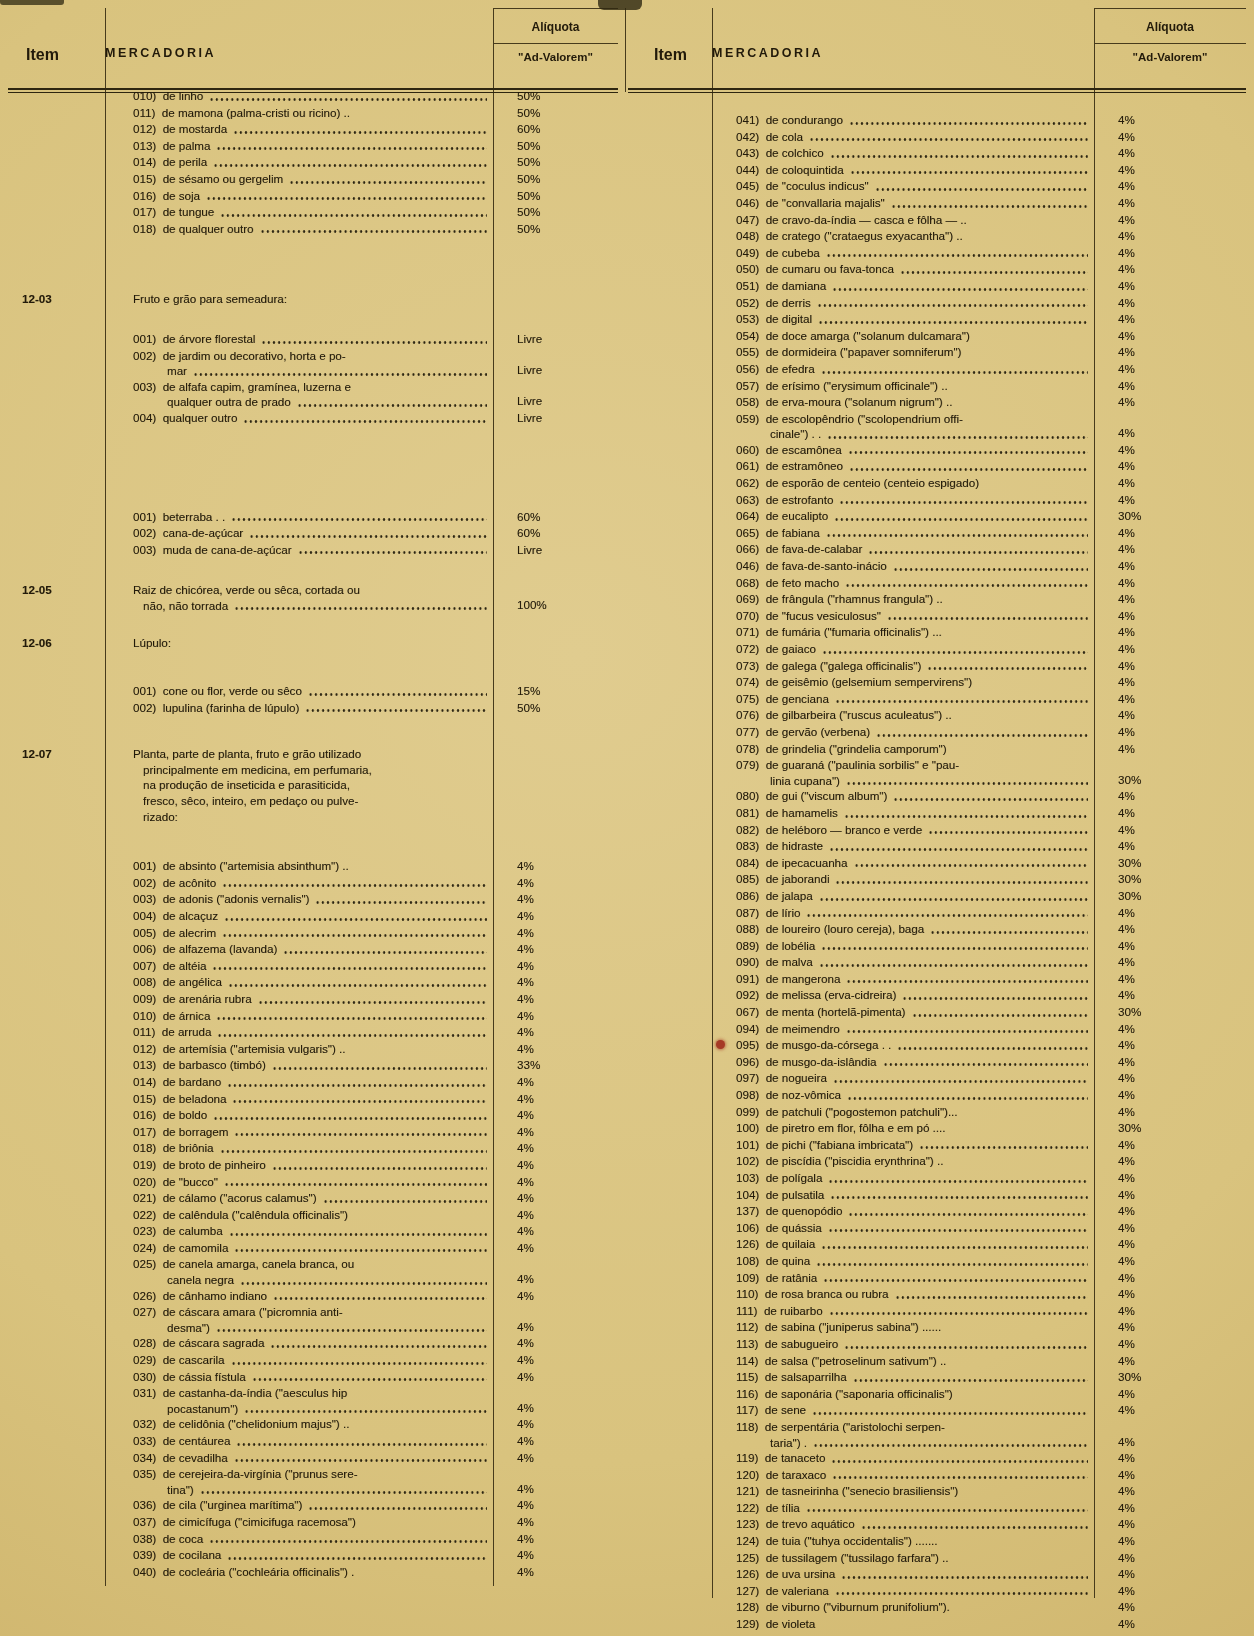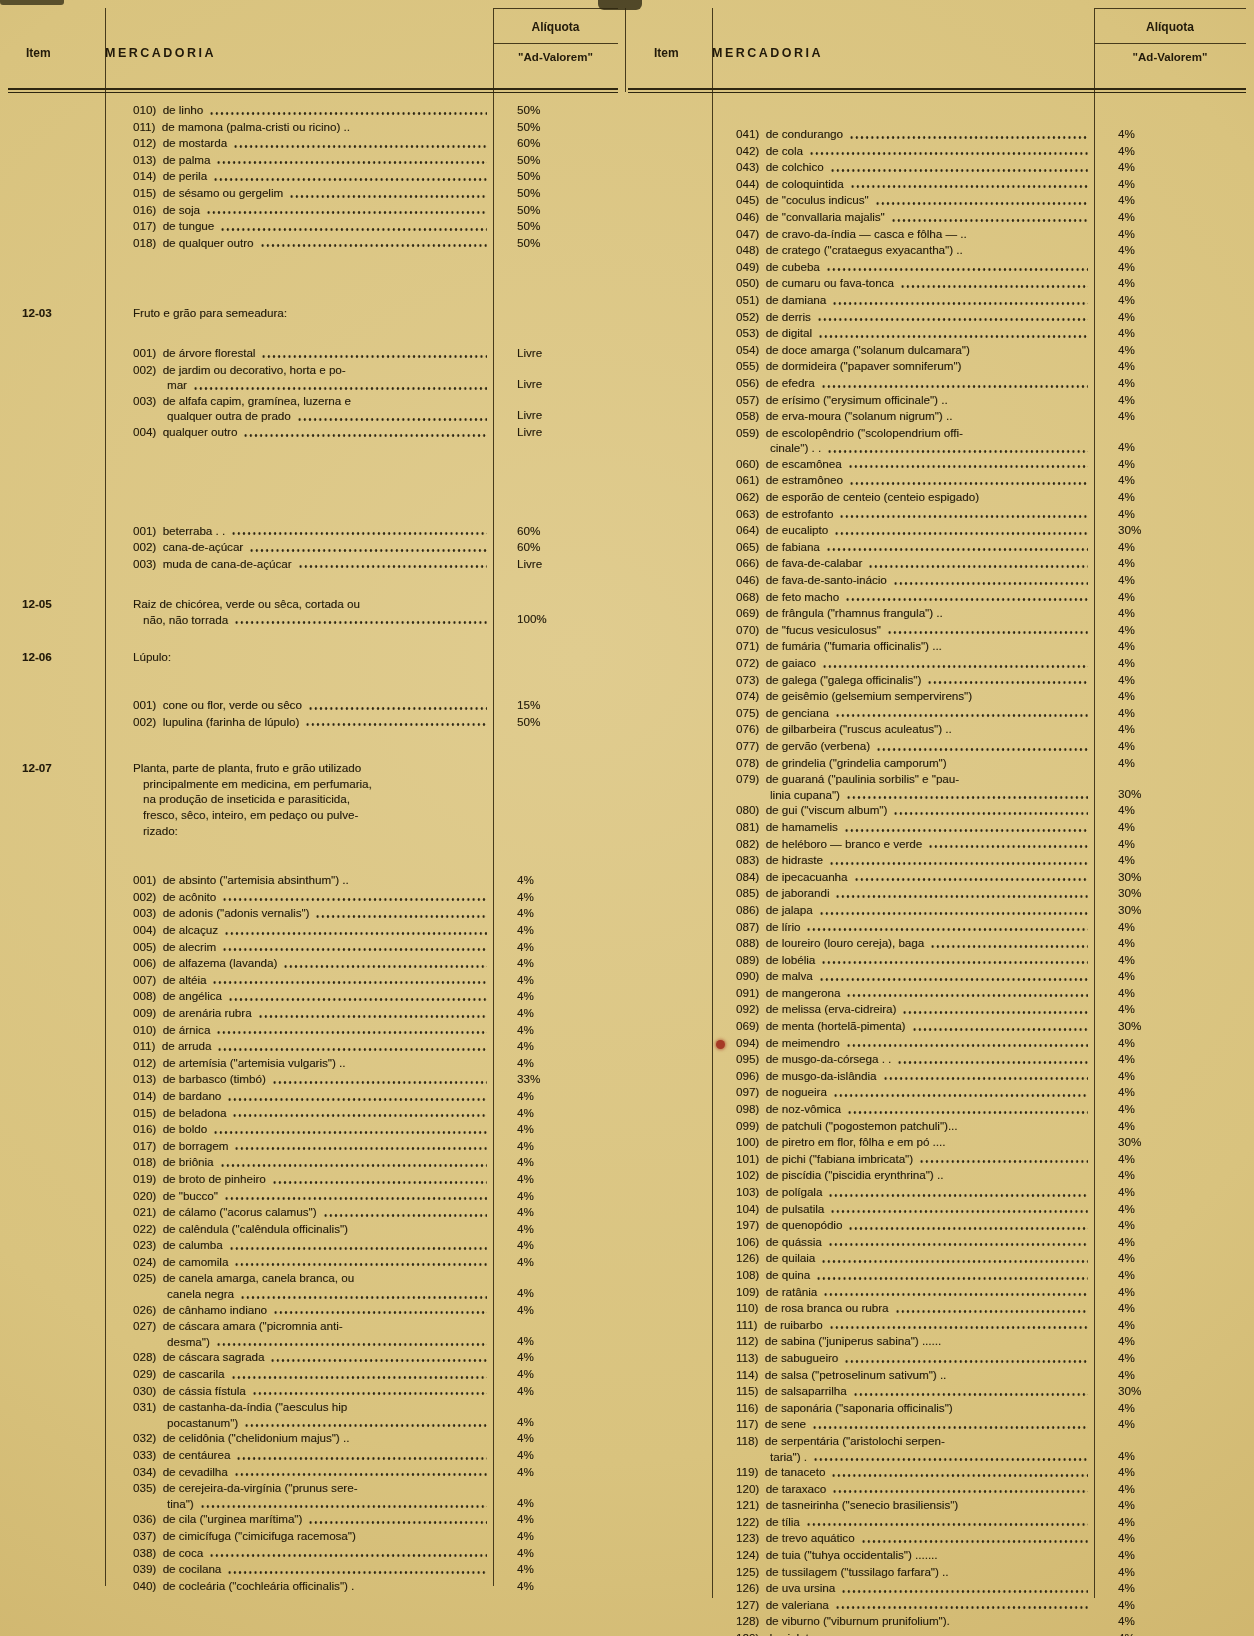--- a/index.html
+++ b/index.html
@@ -18,38 +18,38 @@
   .half.right { left:628px; width:618px; }
 
   .vline { position:absolute; width:1px; background:#473b1c; top:0; }
   .half.left  .vl1 { left:97px;  height:1578px; }
   .half.left  .vl2 { left:485px; height:1578px; }
   .half.right .vl1 { left:84px;  height:1590px; }
   .half.right .vl2 { left:466px; height:1590px; }
   .gutterline { position:absolute; left:625px; top:8px; width:1px; height:84px; background:#473b1c; }
 
   .hdr { position:relative; height:80px; }
-  .h-item { position:absolute; top:38px; font-weight:bold; font-size:12px; }
+  .h-item { position:absolute; top:38px; font-weight:bold; font-size:16px; }
   .half.left  .h-item { left:18px; }
   .half.right .h-item { left:26px; }
   .h-merc { position:absolute; top:38px; text-align:left; font-weight:bold;
             letter-spacing:2.5px; font-size:12.5px; }
   .half.left  .h-merc { left:97px; width:388px; }
   .half.right .h-merc { left:84px; width:382px; }
   .h-rate { position:absolute; top:0; height:88px; border-top:1px solid #473b1c;
             text-align:center; font-weight:bold; font-size:12px; }
   .half.left  .h-rate { left:485px; width:125px; }
   .half.right .h-rate { left:466px; width:152px; }
   .h-rate .a  { margin-top:11px; }
   .h-rate .hr { height:1px; background:#473b1c; margin:9px 0 7px; }
   .h-rate .av { font-size:11.5px; }
   .dblrule { position:absolute; left:0; right:0; top:80px; height:5px;
              border-top:2.5px solid #2e2610; border-bottom:1px solid #2e2610; }
 
-  .rows { position:relative; padding-top:14px; font-size:11.6px; line-height:15.6px;
+  .rows { position:relative; font-size:11.6px; line-height:15.6px;
           text-shadow:0.35px 0.25px 0.4px rgba(34,26,8,0.30); }
   .row { display:flex; }
   .c-item { flex:none; font-weight:bold; padding-left:14px; }
   .half.left  .c-item { width:97px; }
   .half.right .c-item { width:84px; }
   .c-merc { flex:1; padding-left:28px; padding-right:2px; min-width:0; }
   .half.right .c-merc { padding-left:24px; }
   .line { display:flex; align-items:flex-end; }
   .line .txt { white-space:pre; }
   .row.it  .line.cont { padding-left:34px; }
@@ -1268,21 +1268,21 @@
               <span class="txt">092)  de melissa (erva-cidreira)</span>
               <span class="leader"></span>
             </div>
           </div>
           <div class="c-rate">4%</div>
         </div>
         <div class="row it">
           <div class="c-item"></div>
           <div class="c-merc">
             <div class="line">
-              <span class="txt">069)  de menta (hortelã-pimenta)</span>
+              <span class="txt">067)  de menta (hortelã-pimenta)</span>
               <span class="leader"></span>
             </div>
           </div>
           <div class="c-rate">30%</div>
         </div>
         <div class="row it">
           <div class="c-item"></div>
           <div class="c-merc">
             <div class="line">
               <span class="txt">094)  de meimendro</span>
@@ -1385,21 +1385,21 @@
               <span class="txt">104)  de pulsatila</span>
               <span class="leader"></span>
             </div>
           </div>
           <div class="c-rate">4%</div>
         </div>
         <div class="row it">
           <div class="c-item"></div>
           <div class="c-merc">
             <div class="line">
-              <span class="txt">197)  de quenopódio</span>
+              <span class="txt">137)  de quenopódio</span>
               <span class="leader"></span>
             </div>
           </div>
           <div class="c-rate">4%</div>
         </div>
         <div class="row it">
           <div class="c-item"></div>
           <div class="c-merc">
             <div class="line">
               <span class="txt">106)  de quássia</span>

